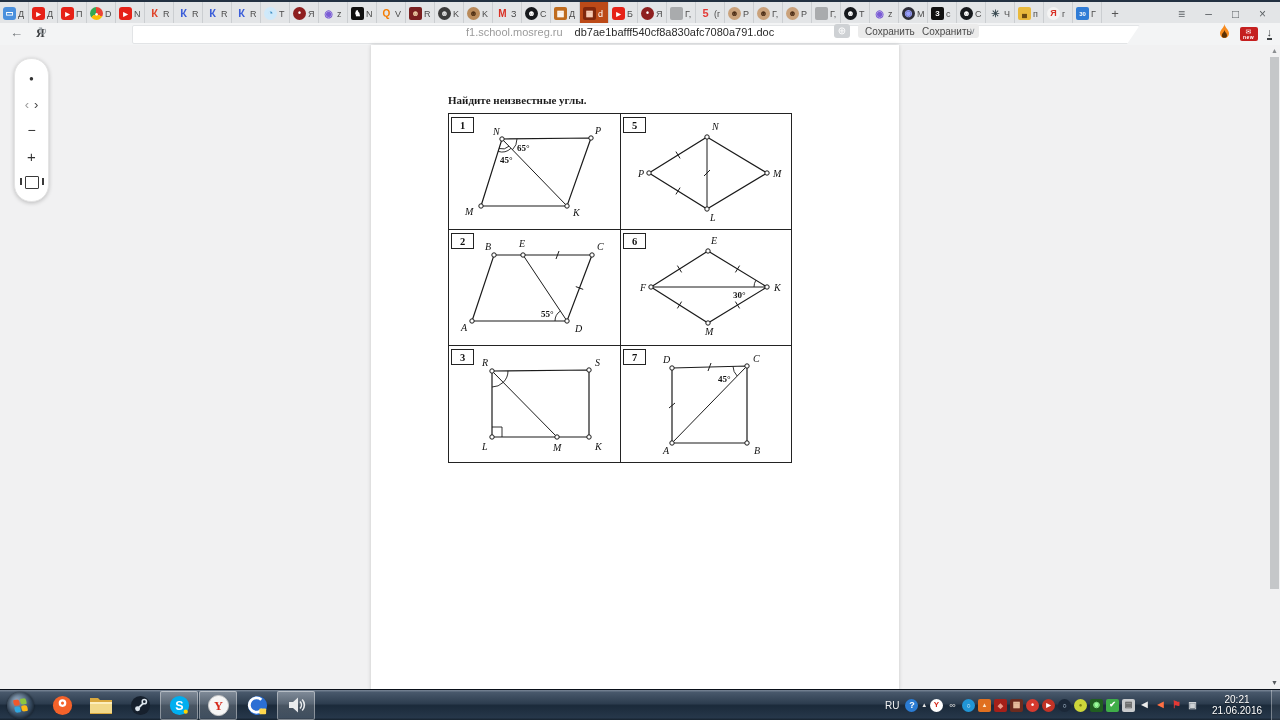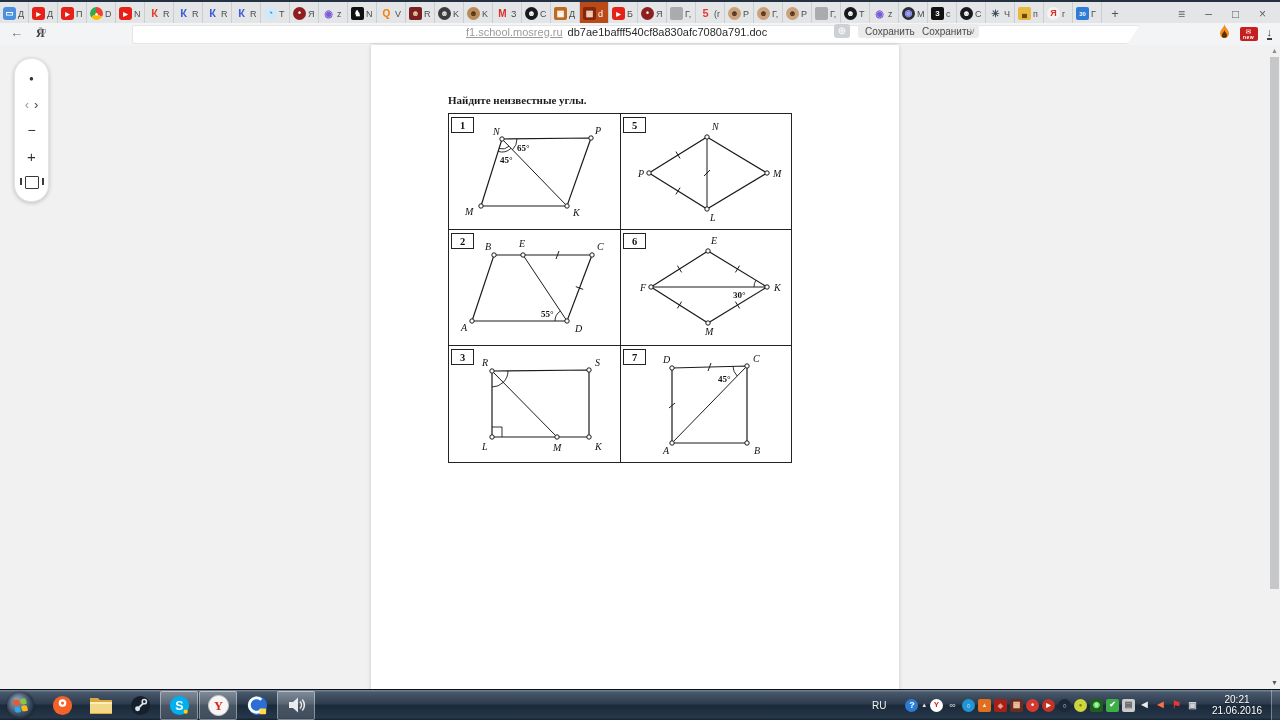--- a/index.html
+++ b/index.html
@@ -22,22 +22,22 @@
   .wc{width:27px;display:flex;align-items:center;justify-content:center;color:#5d6266;font-size:12px;}
 
   
   .navbar{position:absolute;top:23px;left:0;right:0;height:22px;background:#f3f4f5;border-bottom:1px solid #d9dbdd;}
   .back{position:absolute;left:10px;top:3px;color:#6d7175;font-size:13px;line-height:14px;}
   .ylogo{position:absolute;left:36px;top:3px;color:#3d4043;font:700 12px "Liberation Serif",serif;}
   .omnibox{position:absolute;left:132px;top:2px;width:1006px;height:17px;background:#fff;border:1px solid #e2e4e6;
            border-radius:2px;clip-path:polygon(0 0,100% 0,calc(100% - 13px) 100%,0 100%);}
   .reload{position:absolute;left:38px;top:2px;color:#9aa0a6;font-size:11px;}
   .url{position:absolute;left:466px;top:3px;font-size:11px;white-space:nowrap;}
-  .url .domain{color:#9b9b9b;text-decoration:underline;}
-  .url .docname{color:#2a2a2a;margin-left:5px;}
+  .url .domain{color:#9b9b9b;}
+  .url .docname{color:#2a2a2a;margin-left:12px;}
   .chip{position:absolute;left:834px;top:1px;width:16px;height:14px;background:#ced1d4;border-radius:3px;
         color:#fff;display:flex;align-items:center;justify-content:center;font-size:10px;line-height:1;}
   .nbtn{position:absolute;top:1px;height:14px;background:#ebebeb;border-radius:3px;font-size:10px;
         color:#4a4a4a;display:flex;align-items:center;padding:0 7px;}
   .nbtn.save{left:858px;}
   .nbtn.print{left:915px;}
   .chev{position:absolute;left:969px;top:3px;color:#8a8f94;font-size:9px;}
   .nav-right{position:absolute;right:8px;top:2px;display:flex;gap:9px;align-items:center;height:17px;}
   .badge{width:18px;height:14px;background:#c51f1f;border-radius:2px;color:#fff;display:flex;flex-direction:column;
          align-items:center;justify-content:center;line-height:1;}
@@ -78,21 +78,21 @@
   .orb{position:relative;width:27px;height:27px;margin:0 9px 0 7px;border-radius:50%;
        background:radial-gradient(circle at 35% 30%,#90a7be,#3c5168 55%,#1c2b3b);
        box-shadow:inset 0 0 5px rgba(0,0,0,.65),0 0 2px rgba(0,0,0,.5);}
   .flag{position:absolute;left:7px;top:7px;width:13px;height:13px;transform:rotate(-10deg);
         display:grid;grid-template-columns:6px 6px;grid-template-rows:6px 6px;gap:1px;}
   .flag i{display:block;border-radius:1px 45% 1px 45%;}
   .tb-cell{width:38px;height:29px;display:flex;align-items:center;justify-content:center;border-radius:2px;margin-right:1px;}
   .tb-cell.pressed{background:linear-gradient(rgba(255,255,255,.30),rgba(255,255,255,.10));
                    box-shadow:inset 0 0 0 1px rgba(255,255,255,.38);}
   .tray{position:absolute;right:12px;top:0;height:100%;display:flex;align-items:center;gap:3px;}
-  .lang{color:#f2f2f2;font-size:10px;margin-right:16px;}
+  .lang{color:#f2f2f2;font-size:10px;margin-right:3px;}
   .help{width:13px;height:13px;border-radius:50%;background:#2b7cd3;color:#fff;font-size:9px;font-weight:700;
         display:flex;align-items:center;justify-content:center;}
   .chevup{color:#e6e6e6;font-size:7px;margin:0 1px;}
   .ti{width:13px;height:13px;display:flex;align-items:center;justify-content:center;
       font-size:9px;font-weight:700;border-radius:2px;line-height:1;}
   .clock{color:#fff;font-size:10px;line-height:11px;text-align:center;width:62px;margin-left:4px;text-shadow:0 1px 1px rgba(0,0,0,.6);}
   .showdesk{position:absolute;right:0;top:0;width:8px;height:100%;border-left:1px solid rgba(255,255,255,.35);
             background:rgba(255,255,255,.06);}
   .pagesicon{position:relative;width:12px;height:11px;border:1.5px solid #3a3a3a;border-radius:1px;}
   .pagesicon:before,.pagesicon:after{content:"";position:absolute;top:1px;width:2px;height:7px;background:#3a3a3a;}

